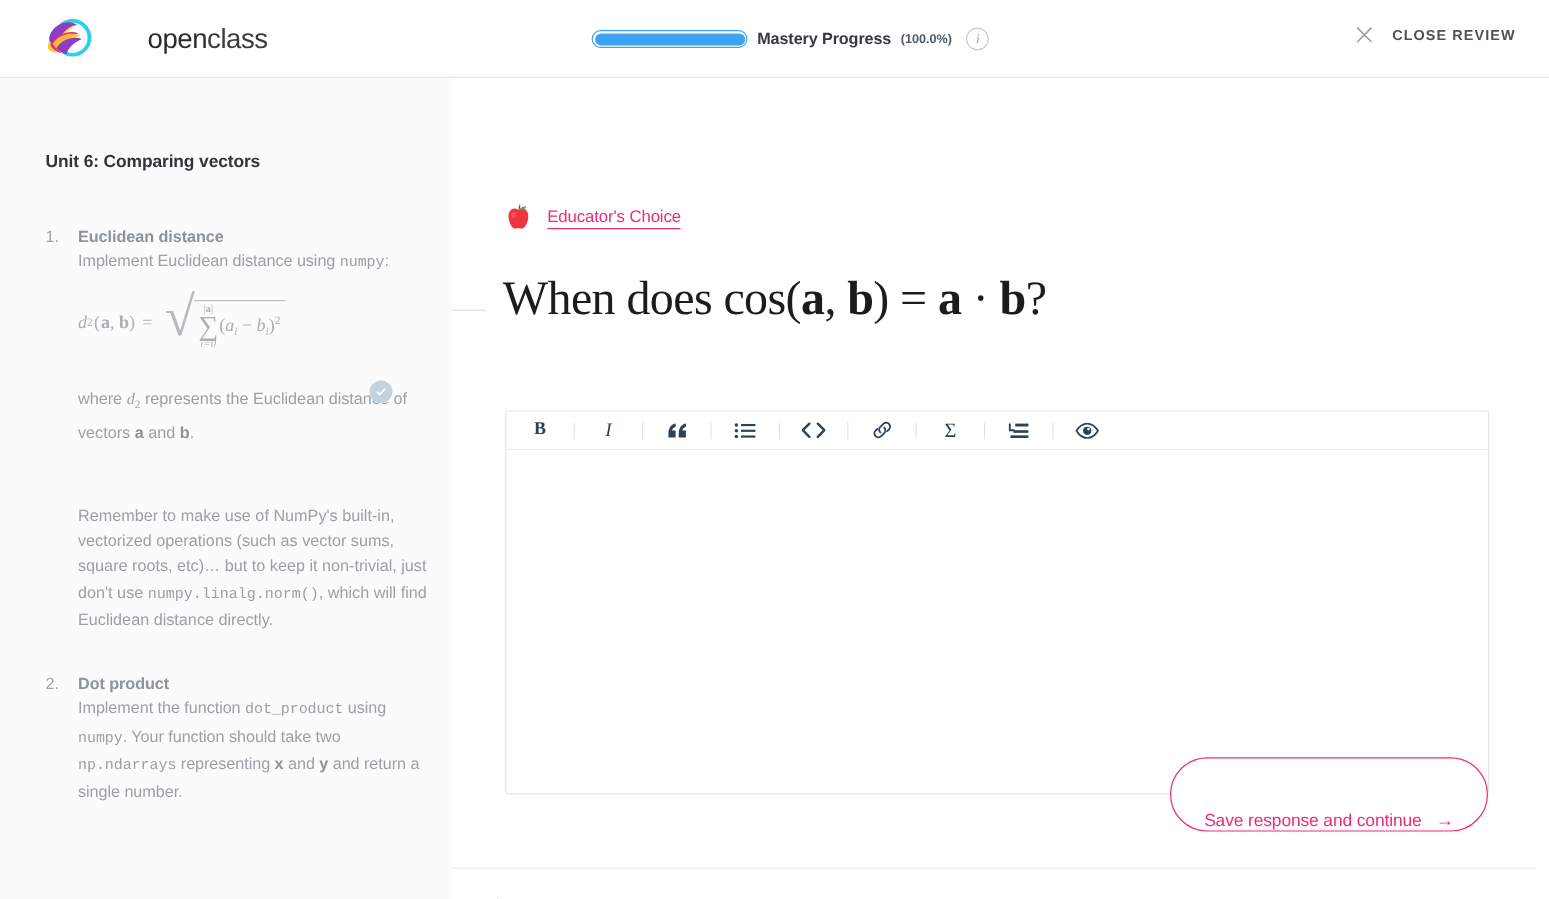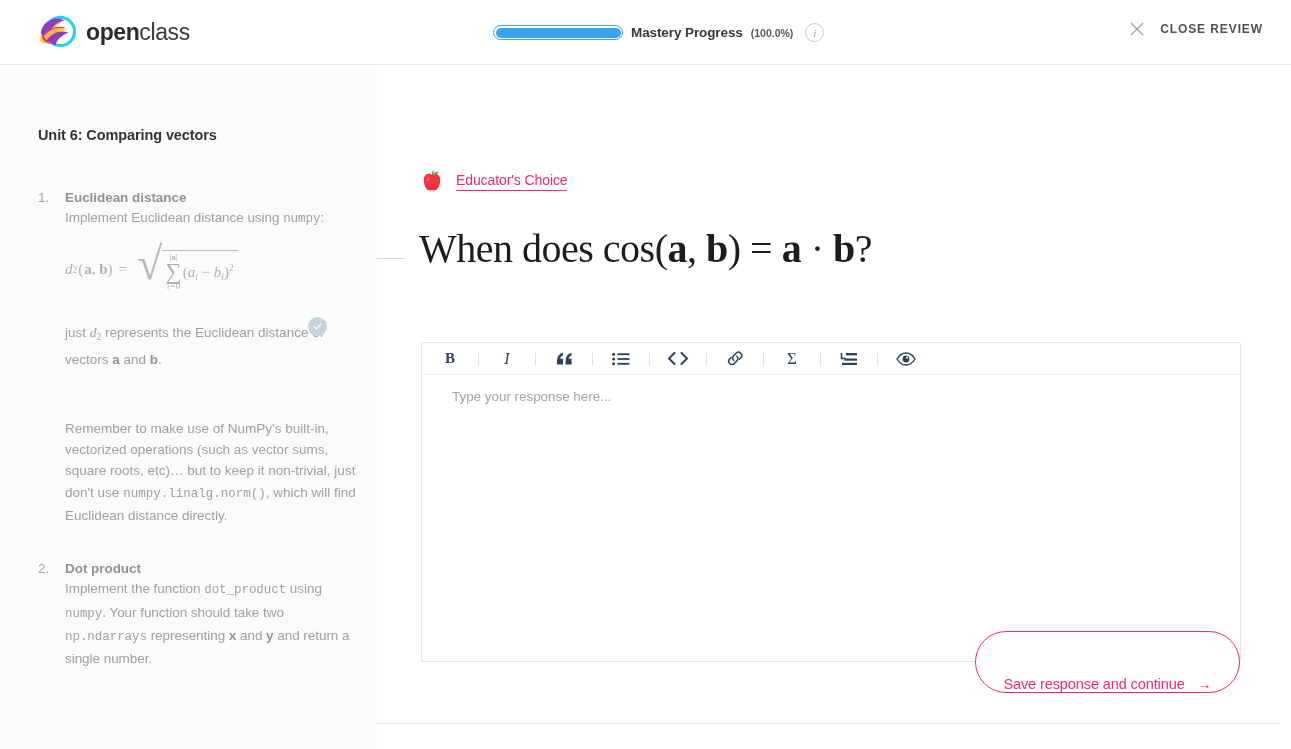--- a/index.html
+++ b/index.html
@@ -21,21 +21,21 @@
   }
   .logo-wrap {
     position: absolute; left: 38px; top: 14px;
     display: flex; align-items: center; gap: 9px;
   }
   .logo-mark { width: 39px; height: 36px; display: block; }
   .logo-text {
     font-size: 23px; letter-spacing: -0.4px;
     color: #2b2b2b; line-height: 1;
   }
-  .logo-text b { font-weight: 700; }
+  .logo-text b { font-weight: 400; margin-left: 37px; }
   .logo-text span { font-weight: 400; color: #3a3a3a; }
 
   .progress-group {
     position: absolute; left: 493px; top: 23px;
     display: flex; align-items: center; gap: 8px;
   }
   .progress-track {
     width: 130px; height: 15px; border-radius: 8px;
     border: 1.5px solid #3ba3f2; background: #ffffff;
     padding: 1.5px; overflow: hidden;
@@ -302,21 +302,21 @@
                   <span class="sum-top">|<span class="bvec" style="font-size:9px;">a</span>|</span>
                   <span class="sum-glyph">∑</span>
                   <span class="sum-bot mvar">i=0</span>
                 </span>
                 <span style="font-size:15px;">(<span class="mvar">a</span><span class="sub mvar">i</span> − <span class="mvar">b</span><span class="sub mvar">i</span>)<span class="sup">2</span></span>
               </span>
             </span>
           </div>
         </div>
 
-        <div class="where-note"><span>just </span><span class="mvar" style="font-family:'Liberation Serif',serif;">d</span><span class="sub" style="font-family:'Liberation Serif',serif;">2</span><span> represents the Euclidean distance of vectors </span><span class="bold-var">a</span><span> and </span><span class="bold-var">b</span><span>.</span></div>
+        <div class="where-note"><span>where </span><span class="mvar" style="font-family:'Liberation Serif',serif;">d</span><span class="sub" style="font-family:'Liberation Serif',serif;">2</span><span> represents the Euclidean distance of vectors </span><span class="bold-var">a</span><span> and </span><span class="bold-var">b</span><span>.</span></div>
 
         <div class="remember"><span>Remember to make use of NumPy's built-in, vectorized operations (such as vector sums, square roots, etc)… but to keep it non-trivial, just don't use </span><code>numpy.linalg.norm()</code><span>, which will find Euclidean distance directly.</span></div>
       </div>
     </div>
 
     <div class="task" style="margin-top:35px;">
       <div class="task-num">2.</div>
       <div class="task-body">
         <div class="task-title">Dot product</div>
         <div class="task-text"><span>Implement the function </span><code>dot_product</code><span> using </span><code>numpy</code><span>. Your function should take two </span><code>np.ndarrays</code><span> representing </span><span class="bold-var">x</span><span> and </span><span class="bold-var">y</span><span> and return a single number.</span></div>
@@ -416,21 +416,20 @@
         <svg width="20" height="14" viewBox="0 0 20 14">
           <path d="M1 7 C4 2, 7 1, 10 1 C13 1, 16 2, 19 7 C16 12, 13 13, 10 13 C7 13, 4 12, 1 7 Z" fill="none" stroke="#2f4159" stroke-width="1.4"></path>
           <circle cx="10" cy="7" r="3.4" fill="#2f4159"></circle>
           <circle cx="11.1" cy="5.6" r="1.1" fill="#ffffff"></circle>
         </svg>
       </div>
 
       <div class="tb-spacer"></div>
     </div>
 
-    <div class="editor-area">Type your response here...</div>
   </div>
 
   <div class="save-btn">
     <span>Save response and continue</span>
     <span class="save-arrow">→</span>
   </div>
 
   <div class="bottom-rule"></div>
 </div>
 

